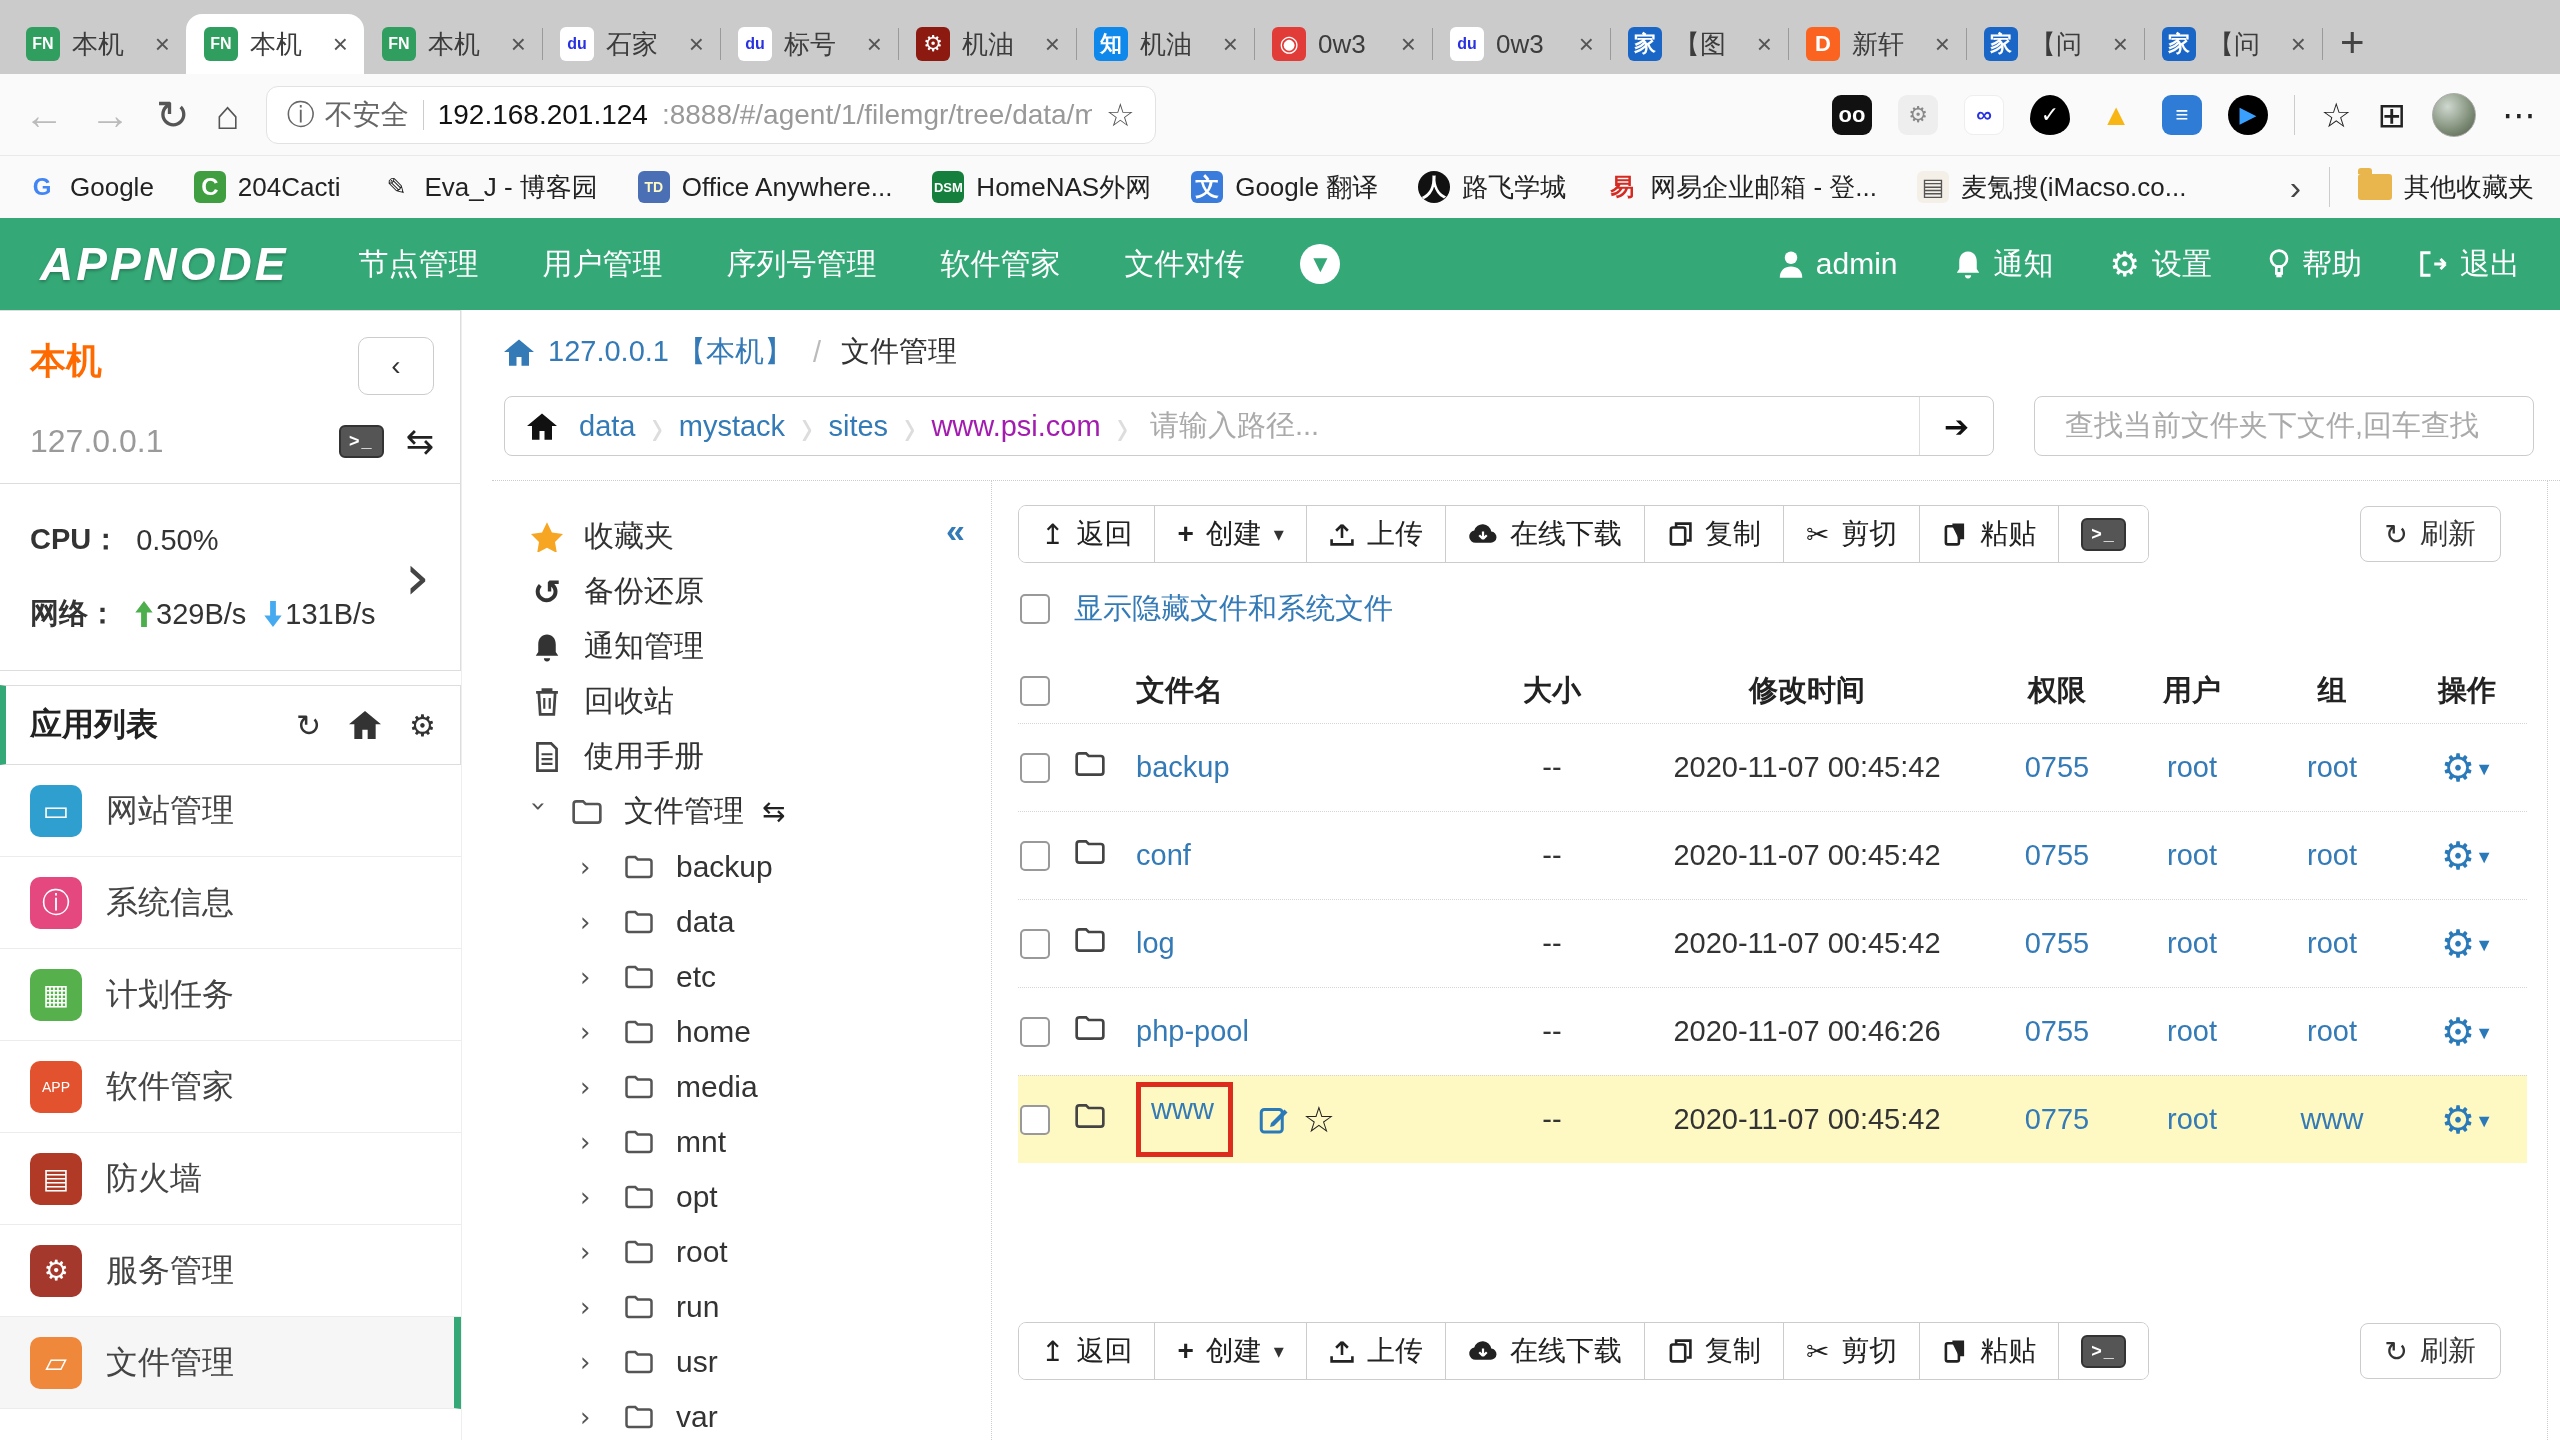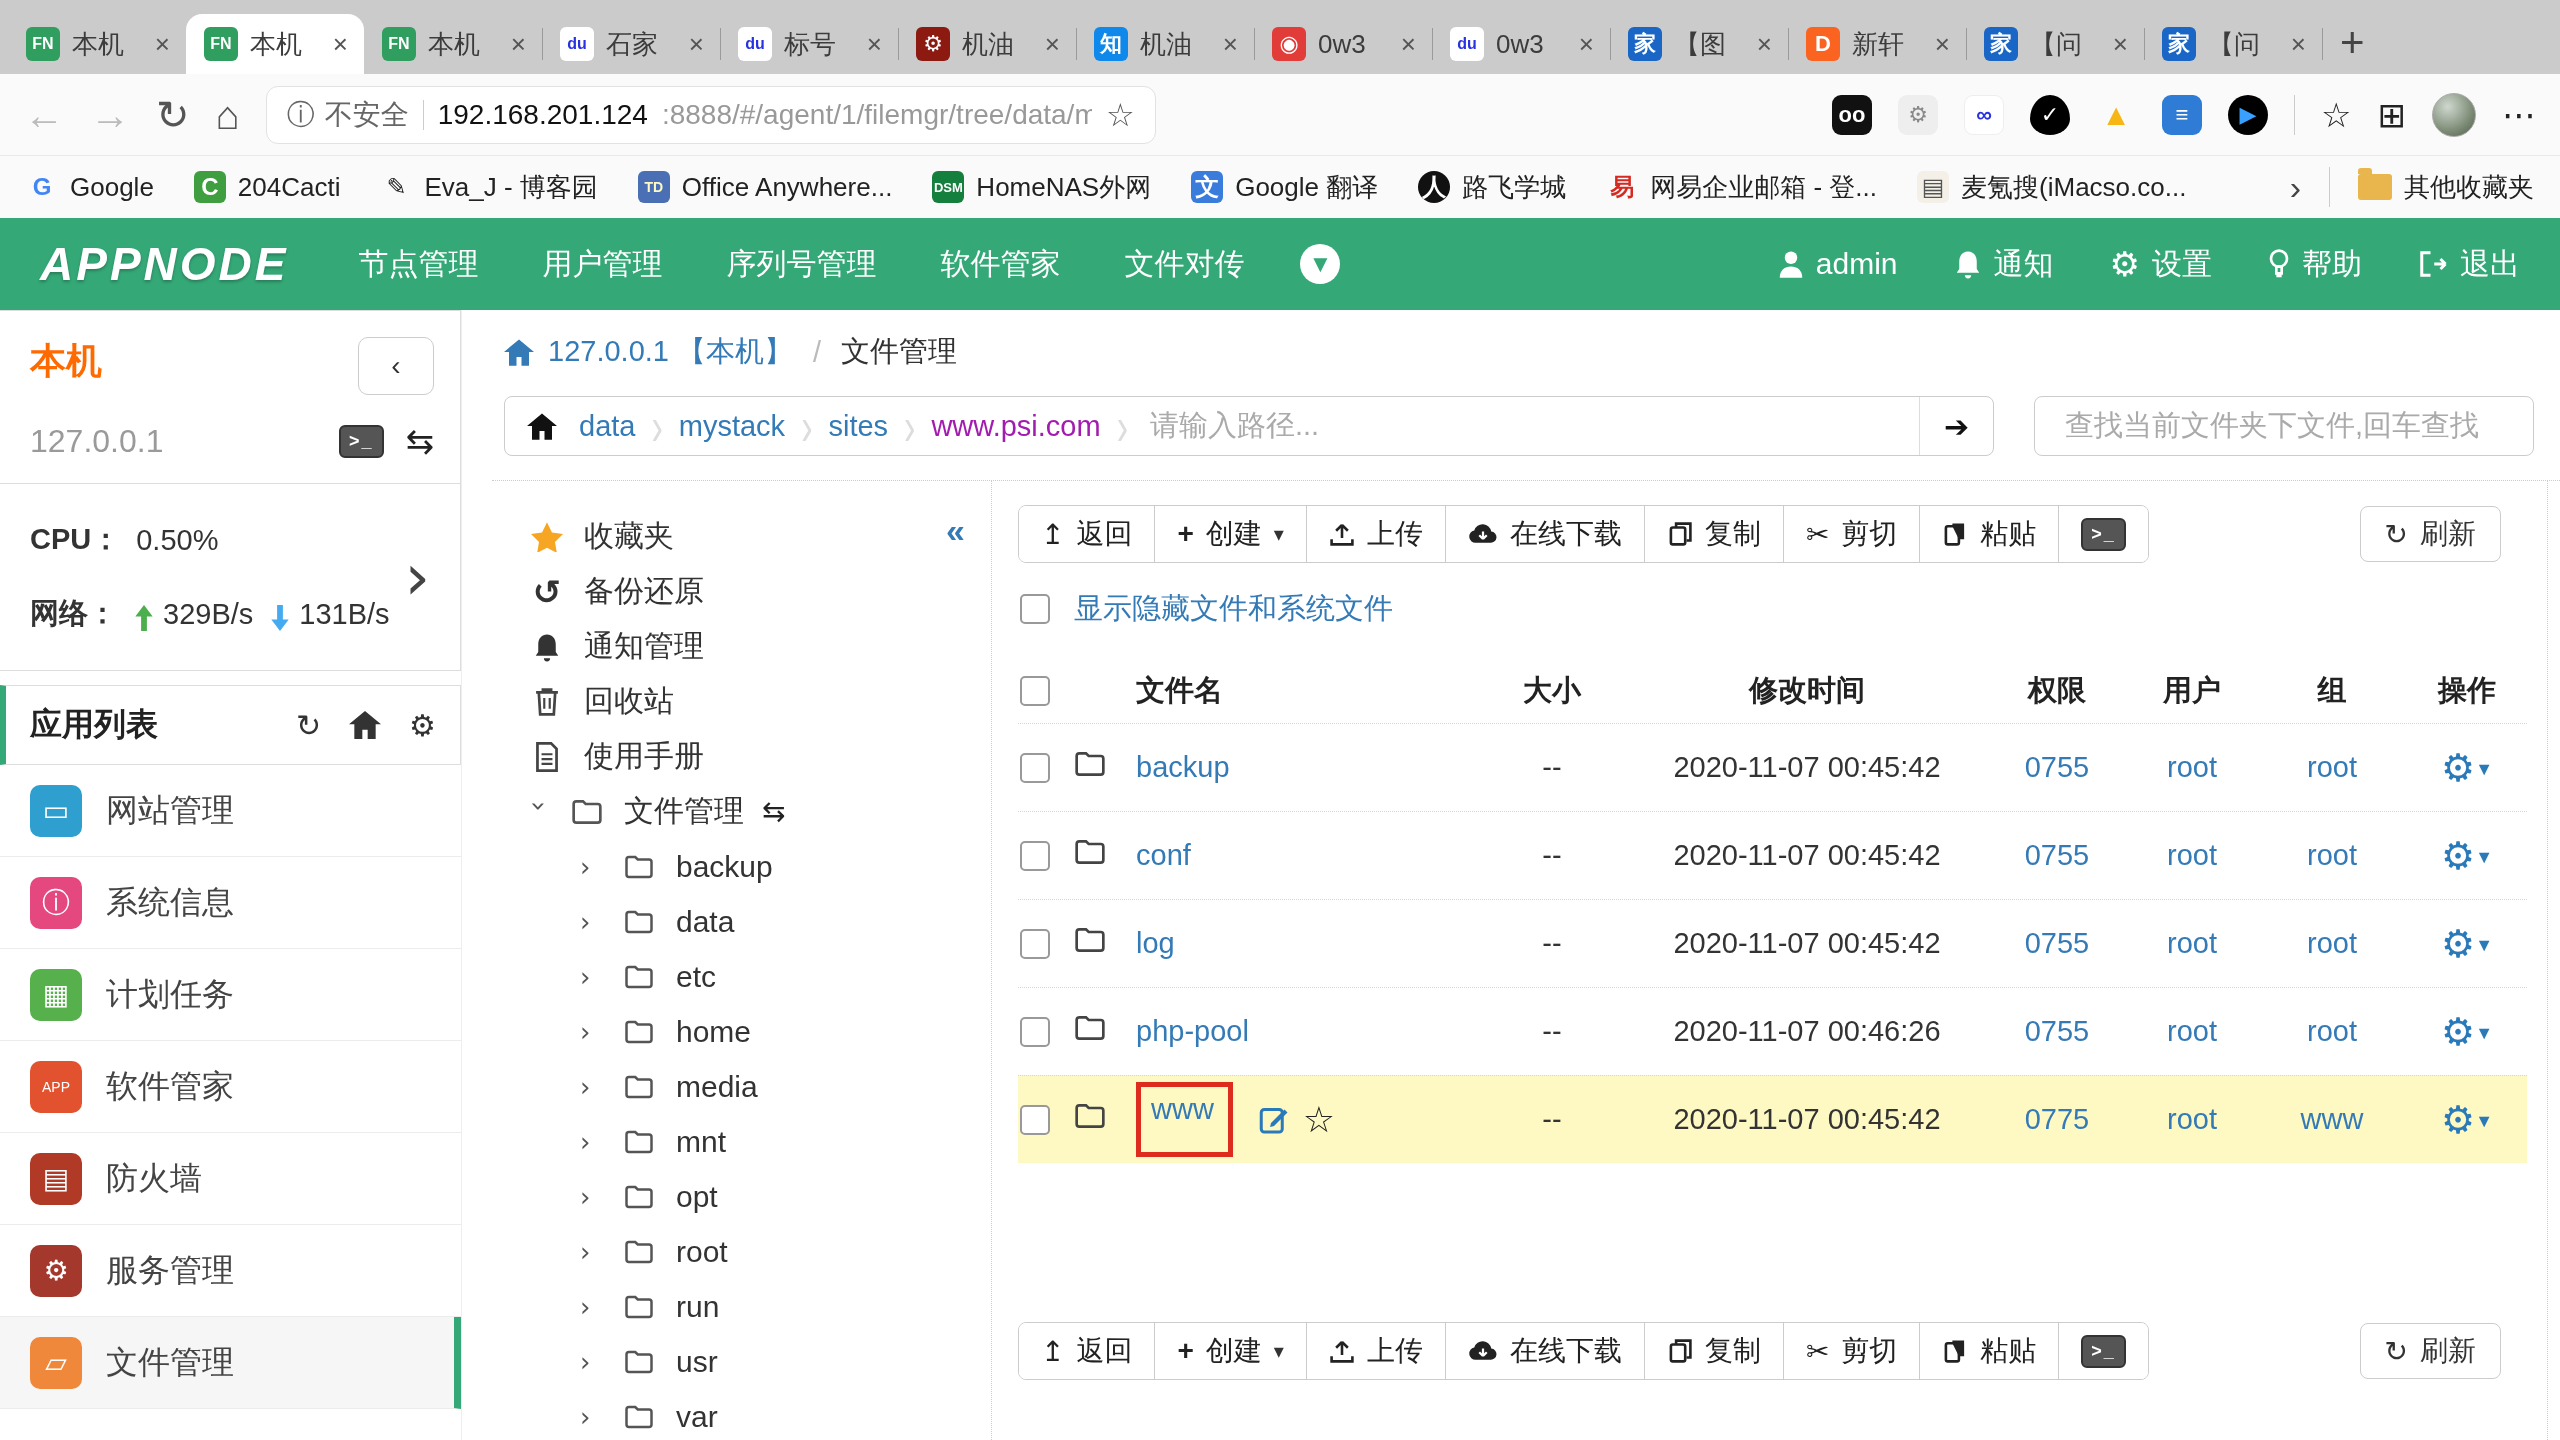--- a/index.html
+++ b/index.html
@@ -65,21 +65,21 @@
   .hostip { color:#9a9a9a; font-size:32px; }
   .hosticons { margin-left:auto; display:flex; align-items:center; gap:22px; }
   .term { background:#555; color:#fff; border-radius:6px; font-size:18px; font-weight:bold; padding:4px 8px; letter-spacing:2px; border:2px solid #333; }
   .swap { font-size:34px; color:#222; }
 
   .statcard { border:1px solid #ddd; border-top:none; border-left:none; padding:36px 20px 36px 30px; display:flex; }
   .stats { flex:1; display:flex; flex-direction:column; gap:34px; font-size:29px; }
   .stat { display:flex; align-items:center; gap:16px; }
   .stat b { font-weight:bold; }
   .statchev { font-size:64px; color:#444; align-self:center; margin-right:10px; font-family:"DejaVu Sans",sans-serif; }
-  .netval { display:flex; align-items:flex-end; gap:8px; }
+  .netval { display:flex; align-items:center; gap:1px; }
 
   .appshead { margin-top:14px; border:1px solid #ddd; border-left:6px solid #35a877; background:#fff; height:80px;
               display:flex; align-items:center; padding:0 24px; }
   .appshead .t { font-size:32px; font-weight:bold; color:#222; }
   .appsheadic { margin-left:auto; display:flex; gap:28px; font-size:30px; color:#333; align-items:center; }
   .applist { flex:1; overflow:hidden; }
   .appitem { height:92px; display:flex; align-items:center; gap:24px; padding:0 30px; border-bottom:1px solid #ececec; font-size:32px; color:#444; }
   .appitem.active { background:#f6f6f6; border-right:7px solid #35a877; }
   .appic { width:52px; height:52px; border-radius:10px; color:#fff; display:flex; align-items:center; justify-content:center; font-size:26px; flex:none; }
 

